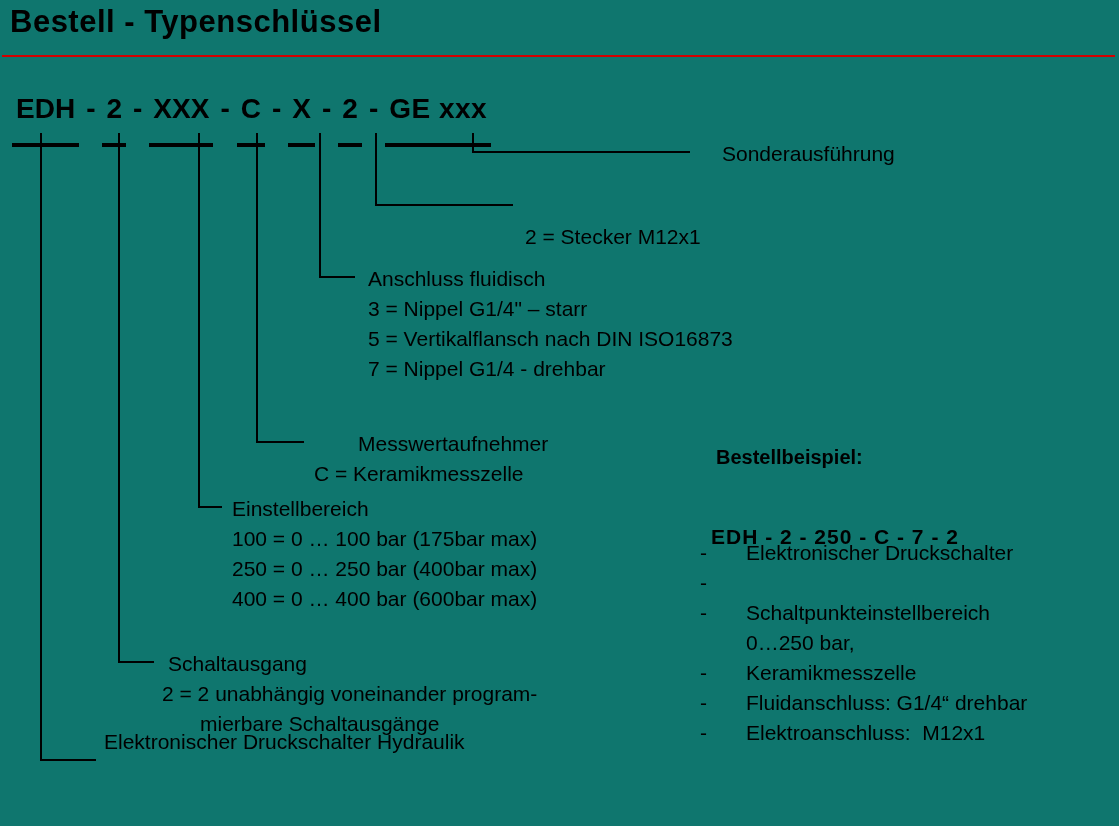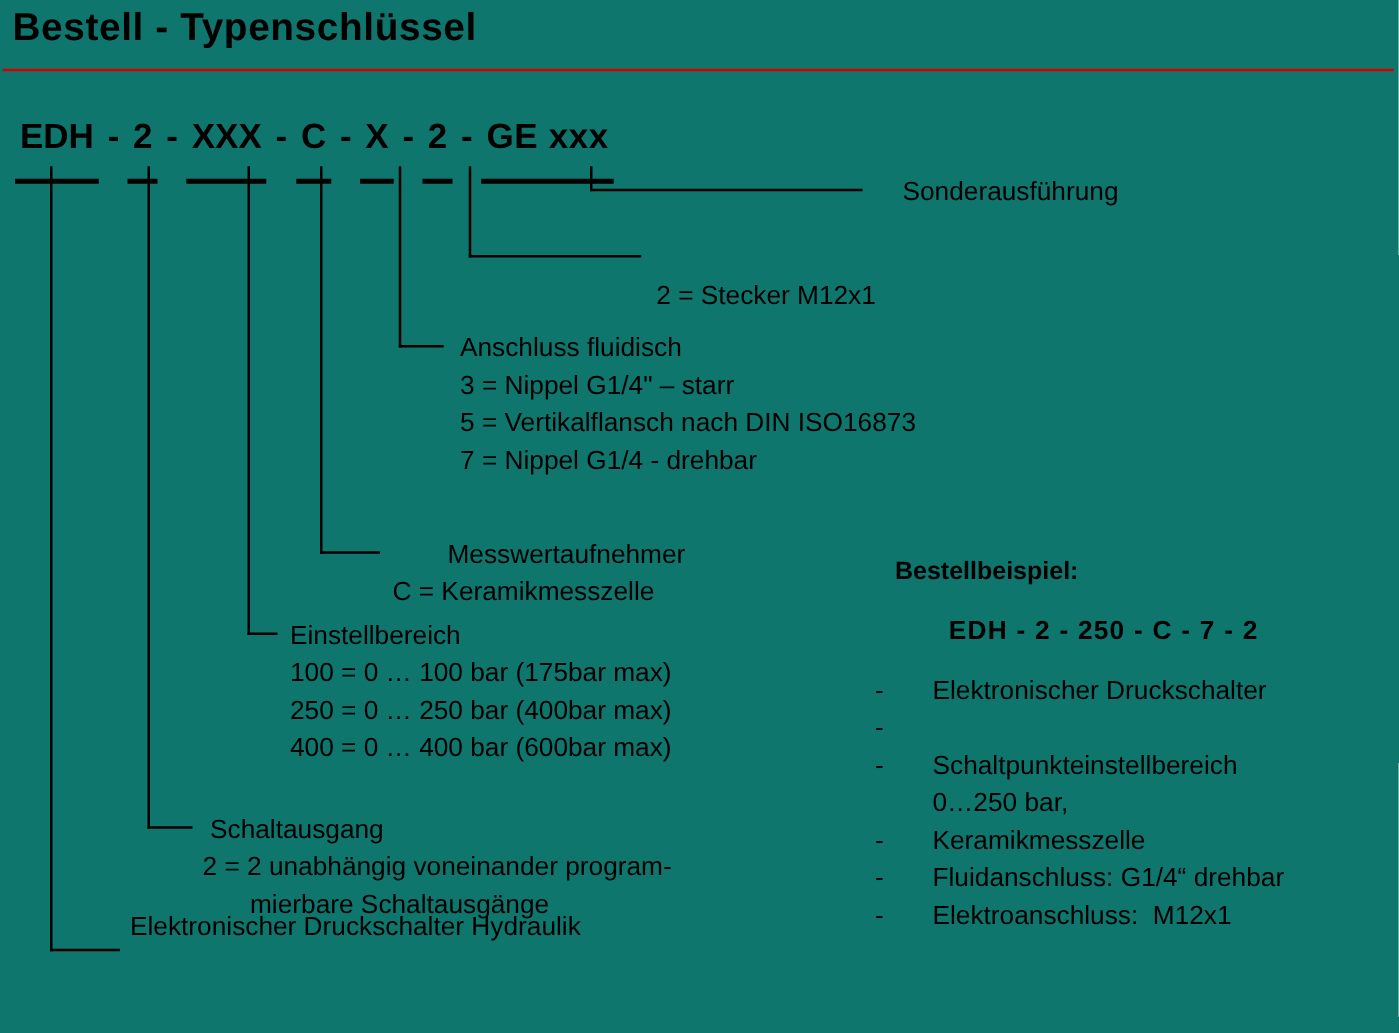--- a/index.html
+++ b/index.html
@@ -30,22 +30,22 @@
   .lbl{position:absolute;font-size:21px;line-height:30px;white-space:nowrap;}
   .opts{position:absolute;font-size:21px;line-height:30px;white-space:nowrap;}
   .opts .indent{padding-left:38px;}
 
   
   .example-heading{
     position:absolute;left:716px;top:446px;margin:0;
     font-size:20px;font-weight:bold;white-space:nowrap;
   }
   .example-code{
-    position:absolute;left:711px;top:493px;
-    font-size:21px;font-weight:bold;letter-spacing:1px;white-space:nowrap;margin-left:48px;
+    position:absolute;left:711px;top:525px;
+    font-size:21px;font-weight:bold;letter-spacing:1px;white-space:nowrap;
   }
   .bullets{position:absolute;left:700px;top:538px;width:410px;}
   .bullet{display:flex;font-size:21px;line-height:30px;}
   .bullet .dash{flex:0 0 46px;}
   .bullet .b-text{white-space:pre-wrap;}
 </style>
 </head>
 <body>
 
 <div class="page">

